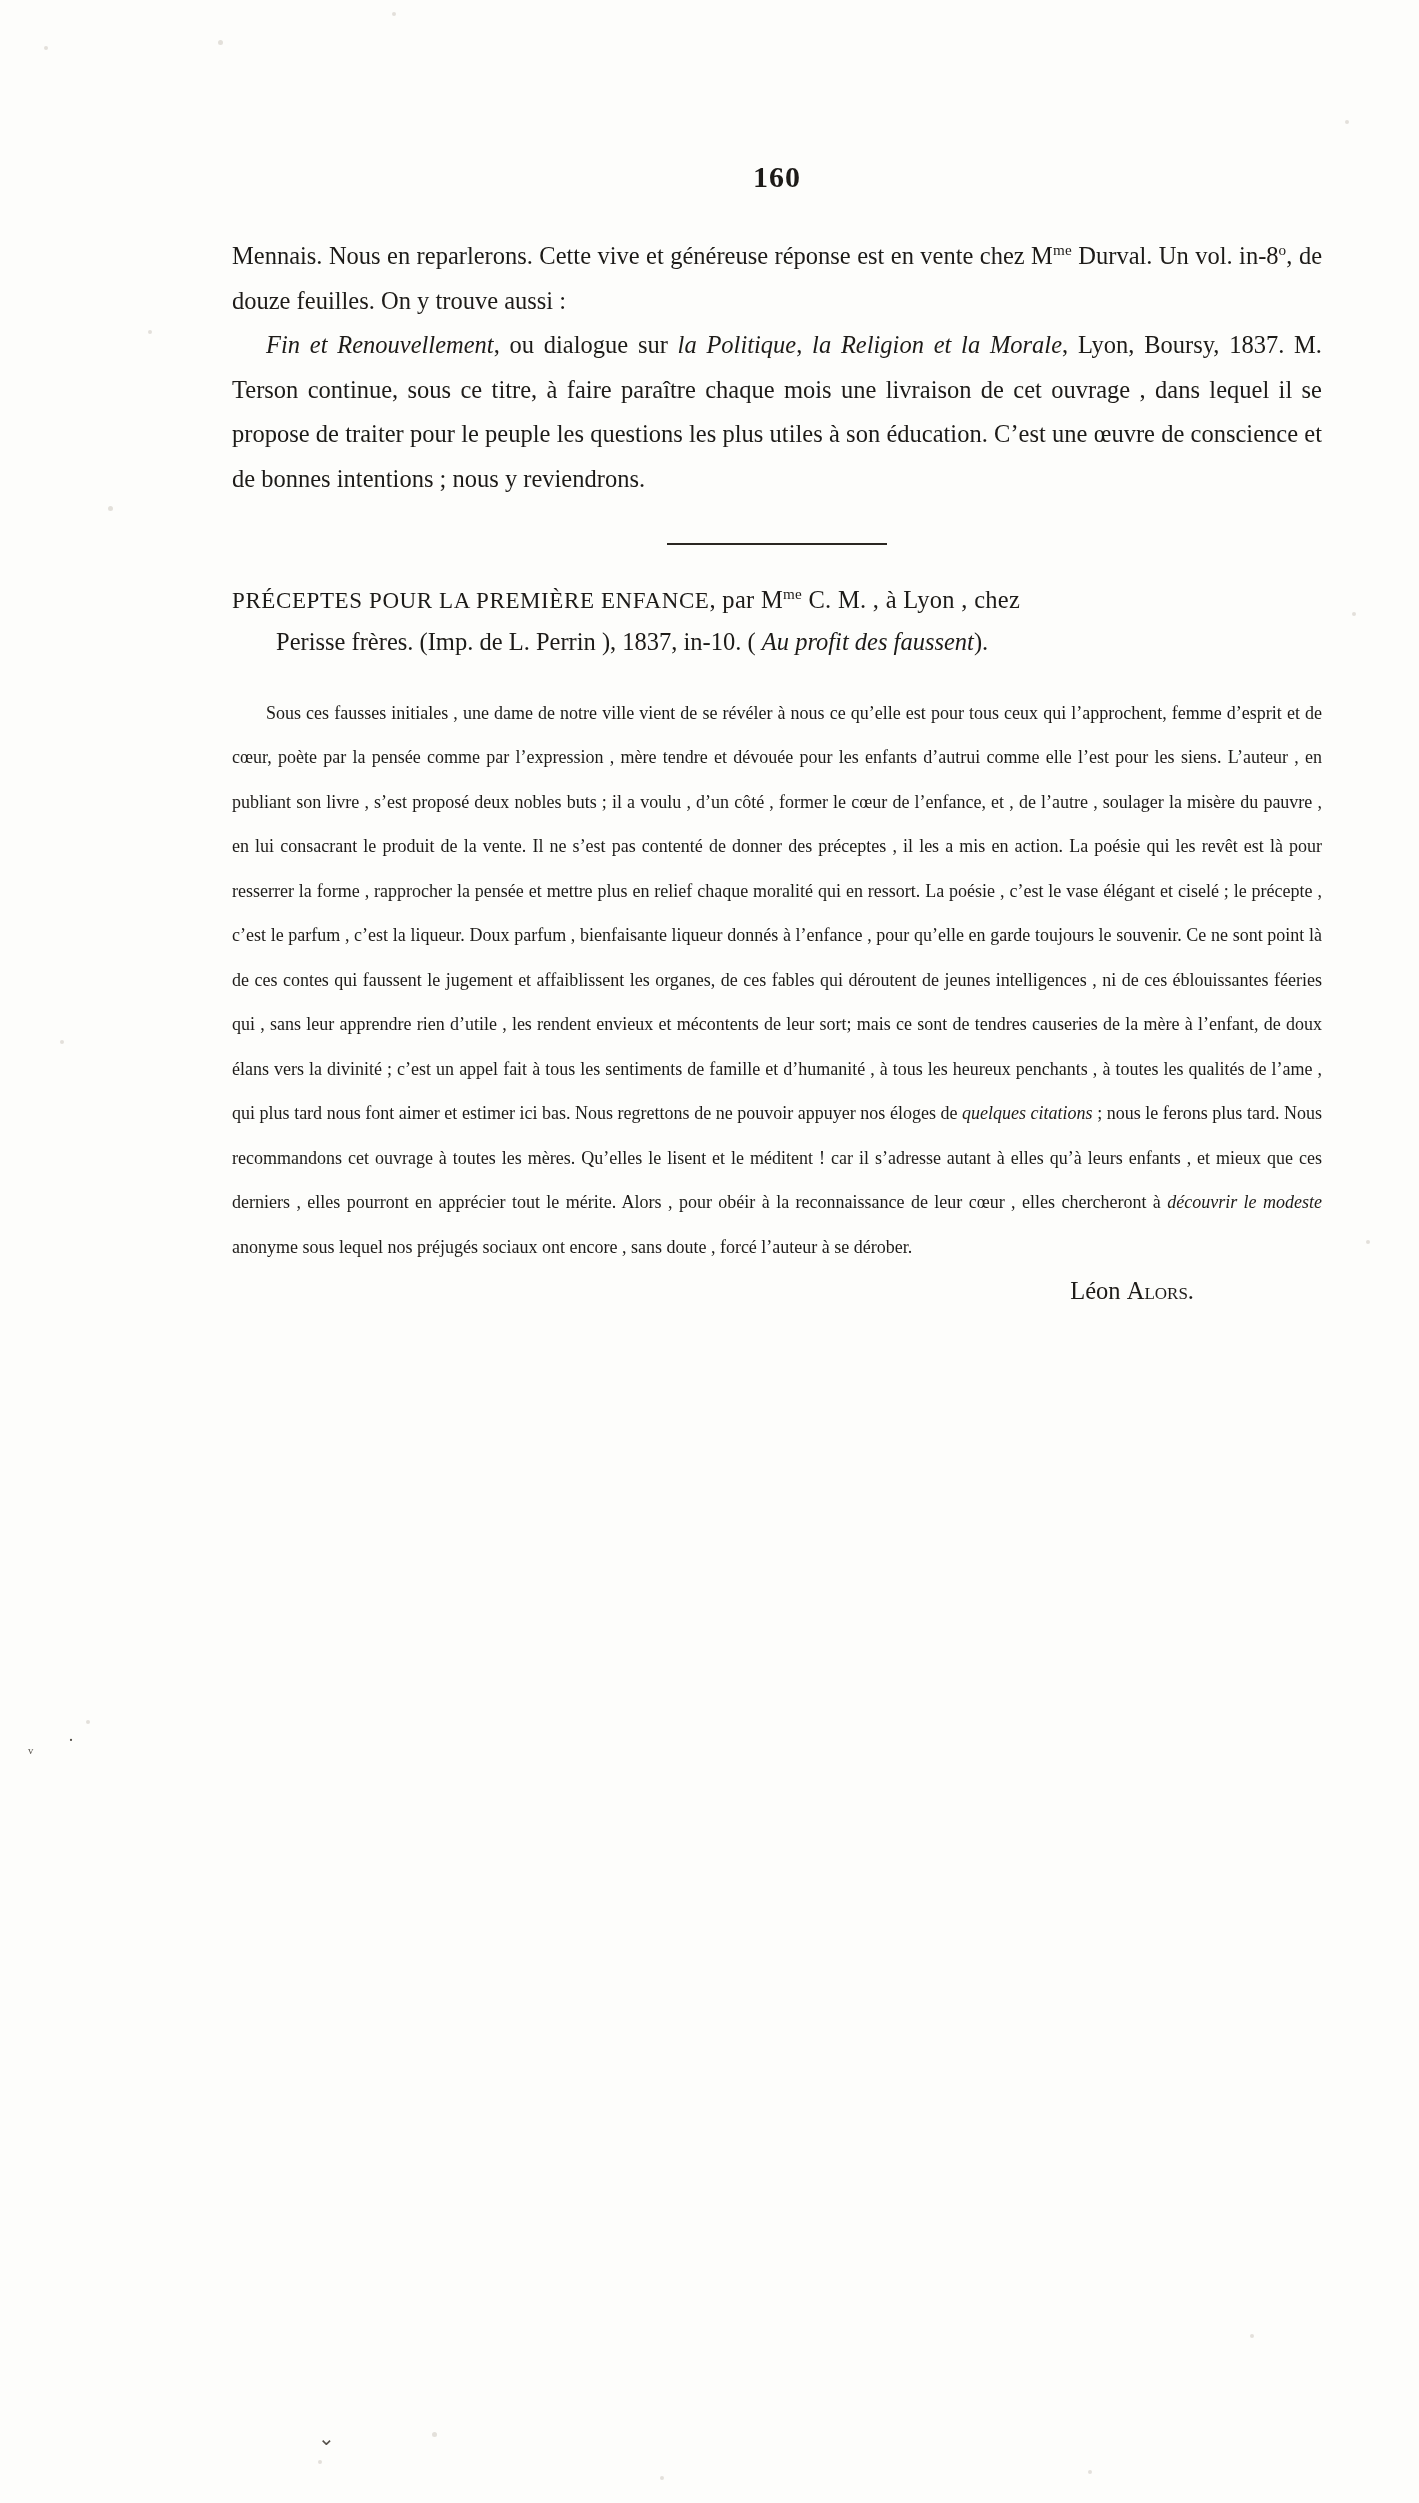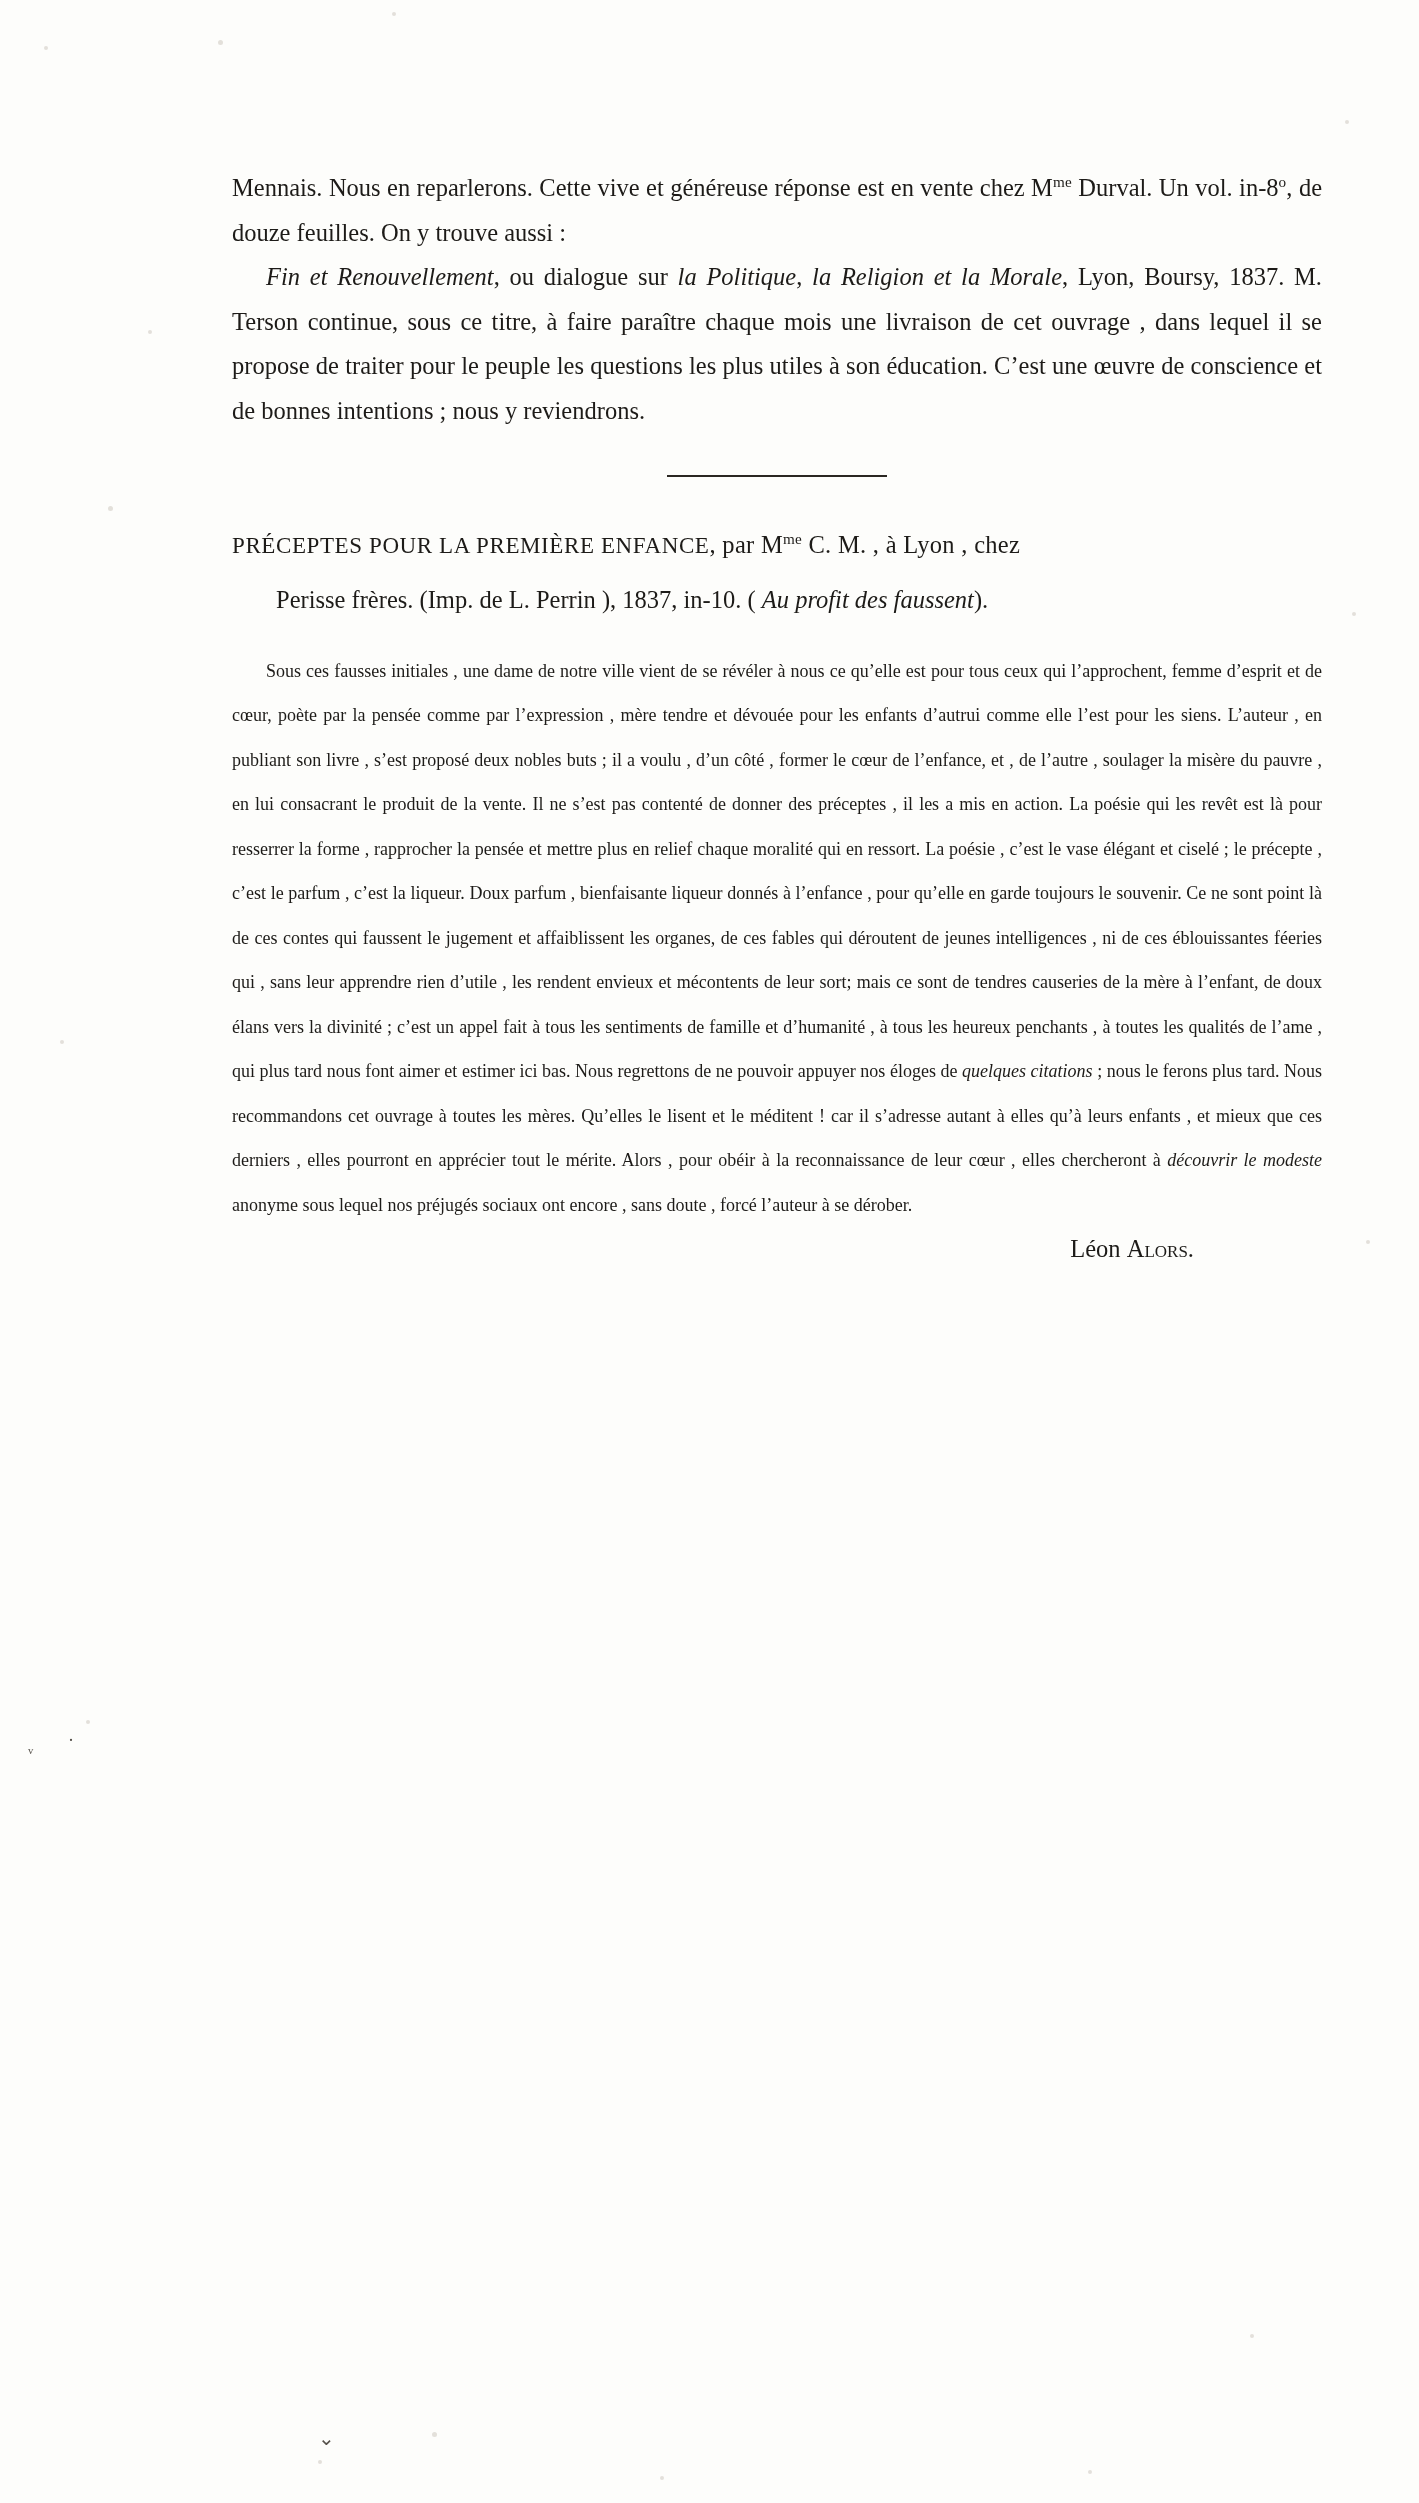--- a/index.html
+++ b/index.html
@@ -66,21 +66,21 @@
     display: inline-block;
     width: 220px;
     height: 2px;
     background: #2a2722;
   }
   .head-block {
     margin: 0 0 26px 0;
   }
   .head-line1 {
     font-size: 24.5px;
-    line-height: 64px;
+    line-height: 38px;
     letter-spacing: .3px;
   }
   .caps {
     font-size: 23px;
     letter-spacing: .6px;
   }
   .head-line2 {
     font-size: 24.5px;
     line-height: 44.5px;
     padding-left: 44px;
@@ -126,20 +126,21 @@
 <div class="speck" style="left:318px; top:2460px;width:4px; height:4px;"></div>
 <div class="speck" style="left:660px; top:2476px;width:4px; height:4px;"></div>
 <div class="speck" style="left:1088px;top:2470px;width:4px; height:4px;"></div>
 
 <div class="tickmark" style="left:28px; top:1736px;">ᵥ</div>
 <div class="tickmark" style="left:68px; top:1730px;">·</div>
 <div class="tickmark" style="left:318px; top:2426px; font-size:20px;">⌄</div>
 
 <div class="content">
 
+  <div class="folio">160</div>
 
   <p class="para"><span>Mennais. Nous en reparlerons. Cette vive et généreuse réponse est en vente chez M</span><span class="sup">me</span><span> Durval. Un vol. in-8</span><span class="sup">o</span><span>, de douze feuilles. On y trouve aussi :</span></p>
 
   <p class="para" style="margin-top:0;"><span class="lead"></span><span class="ital">Fin et Renouvellement</span><span>, ou dialogue sur </span><span class="ital">la Politique</span><span>, </span><span class="ital">la Religion et la Morale</span><span>, Lyon, Boursy, 1837. M. Terson continue, sous ce titre, à faire paraître chaque mois une livraison de cet ouvrage , dans lequel il se propose de traiter pour le peuple les questions les plus utiles à son éducation. C’est une œuvre de conscience et de bonnes intentions ; nous y reviendrons.</span></p>
 
   <div class="rule-wrap">
     <span class="rule"></span>
   </div>
 
   <div class="head-block">

